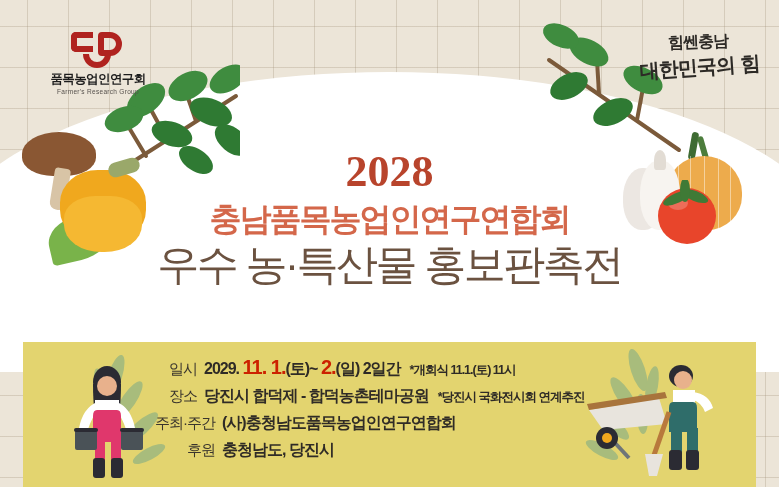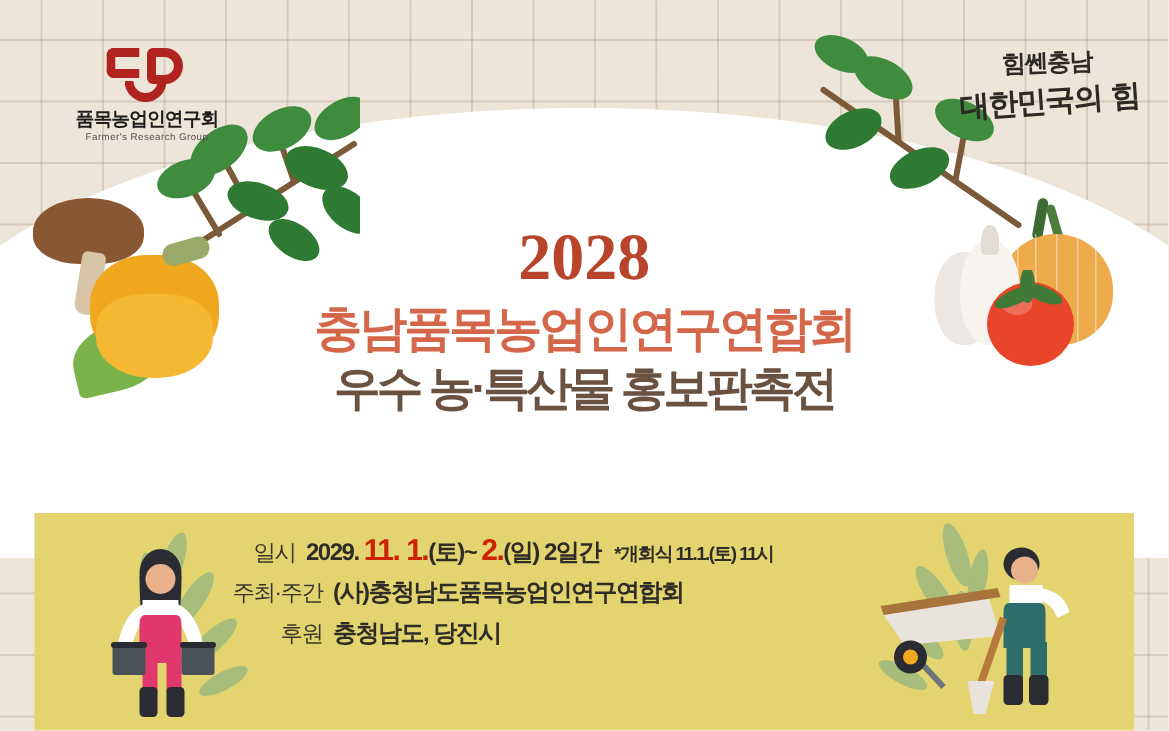--- a/index.html
+++ b/index.html
@@ -68,21 +68,21 @@
   .year {
     font-family:"Liberation Serif", serif;
     font-size:44px; font-weight:bold; color:#b8442c;
     line-height:1; letter-spacing:0px;
   }
   .org {
     font-size:32px; font-weight:bold; color:#d4674a;
     letter-spacing:-2px; line-height:1.2; margin-top:6px;
   }
   .headline {
-    font-size:31px; font-weight:bold; color:#6b5240;
+    font-size:42px; font-weight:normal; color:#6b5240;
     letter-spacing:-2.5px; line-height:1.15; margin-top:3px;
   }
   
   .panel {
     position:absolute; left:23px; top:342px; width:733px; height:177px;
     background:#e3d46f;
     overflow:hidden;
   }
   .info {
     position:absolute; left:120px; top:14px; width:560px;
@@ -303,20 +303,25 @@
       <div class="row">
         <span class="lbl">일시</span>
         <span class="val">
           <span>2029.</span>
           <span class="red">11. 1.</span><span>(토)~</span>
           <span class="red">2.</span><span>(일) 2일간</span>
         </span>
         <span class="note">*개회식 11.1.(토) 11시</span>
       </div>
 
+      <div class="row">
+        <span class="lbl">장소</span>
+        <span class="val">당진시 합덕제 - 합덕농촌테마공원</span>
+        <span class="note">*당진시 국화전시회 연계추진</span>
+      </div>
 
       <div class="row r3">
         <span class="lbl wide">주최·주간</span>
         <span class="val">(사)충청남도품목농업인연구연합회</span>
       </div>
 
       <div class="row r4">
         <span class="lbl wide">후원</span>
         <span class="val">충청남도, 당진시</span>
       </div>

